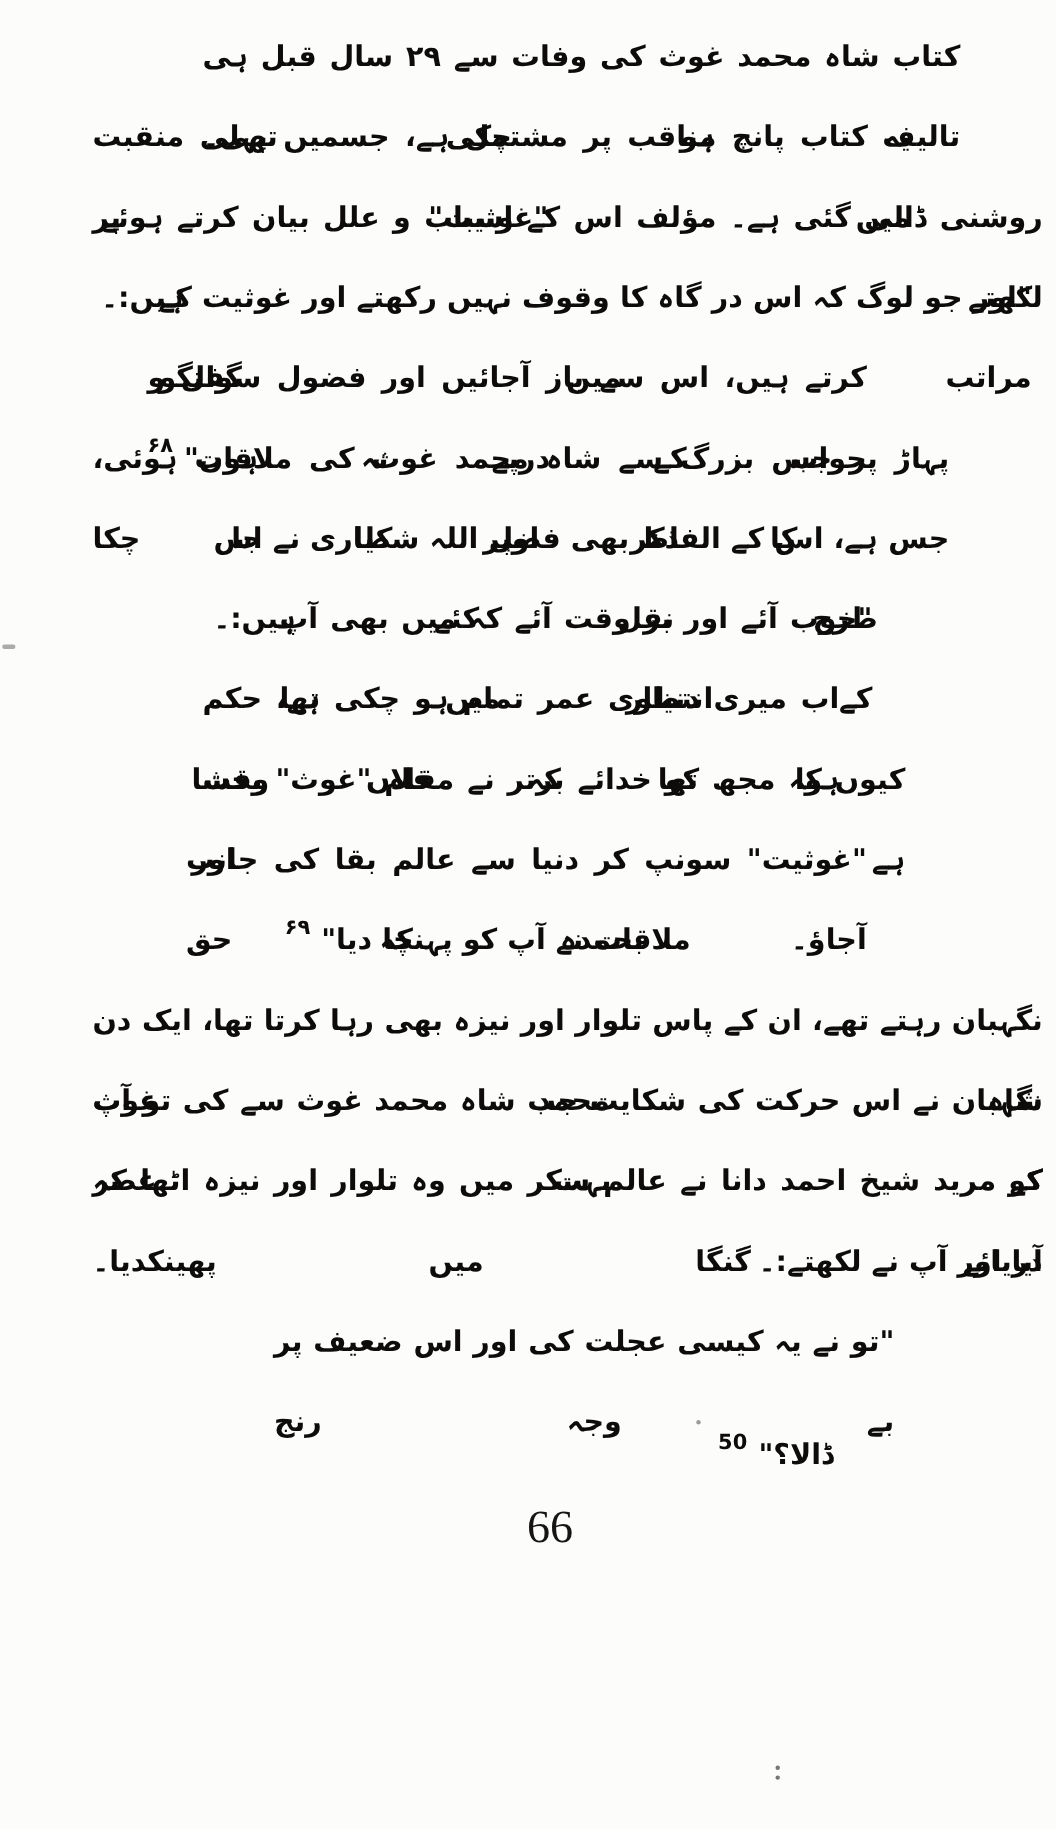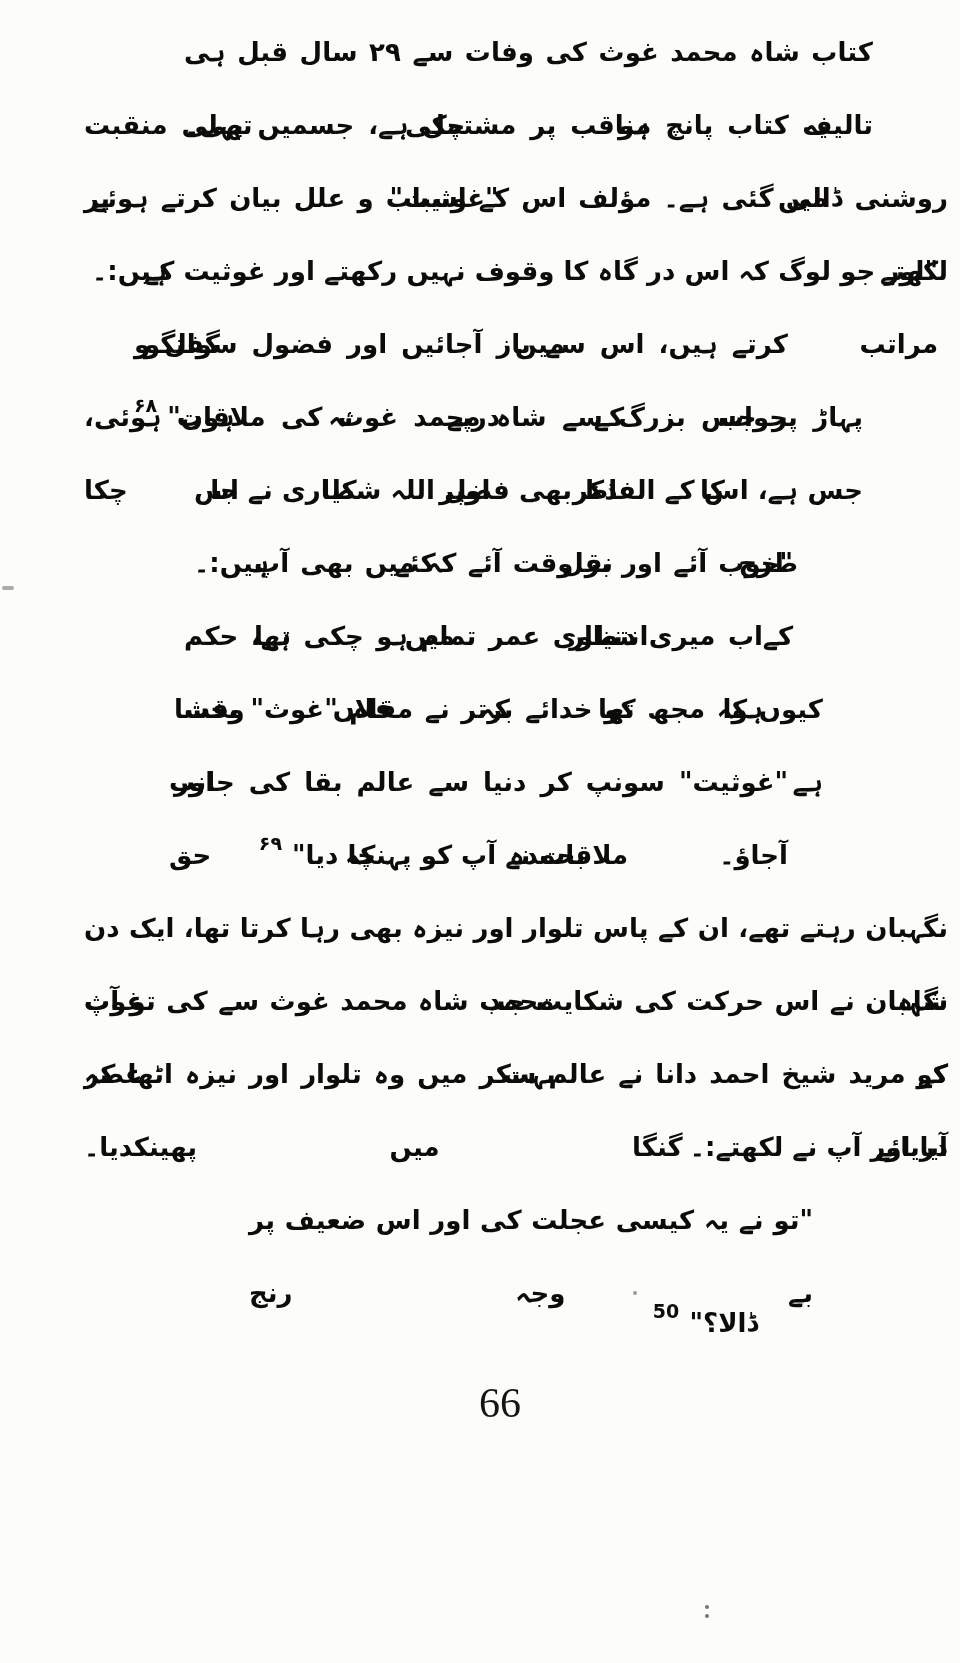--- a/index.html
+++ b/index.html
@@ -67,21 +67,20 @@
     display: inline-block;
     position: relative;
     top: -14px;
     font-size: 19px;
     line-height: 1;
     margin-right: 10px; 
     font-weight: bold;
   }
   .page-number {
     direction: ltr;
-    margin-top: 14px;
     height: 58px;
     line-height: 58px;
     text-align: center;
     font-family: "Liberation Serif", "DejaVu Serif", serif;
     font-size: 42px;
     color: #161513;
   }
   
   .speck { position: absolute; background: #4a4a46; border-radius: 50%; }
   .speck-colon { width: 4px; height: 4px; left: 705px; top: 1605px; box-shadow: 0 9px 0 0 #4a4a46; opacity: .75; }

